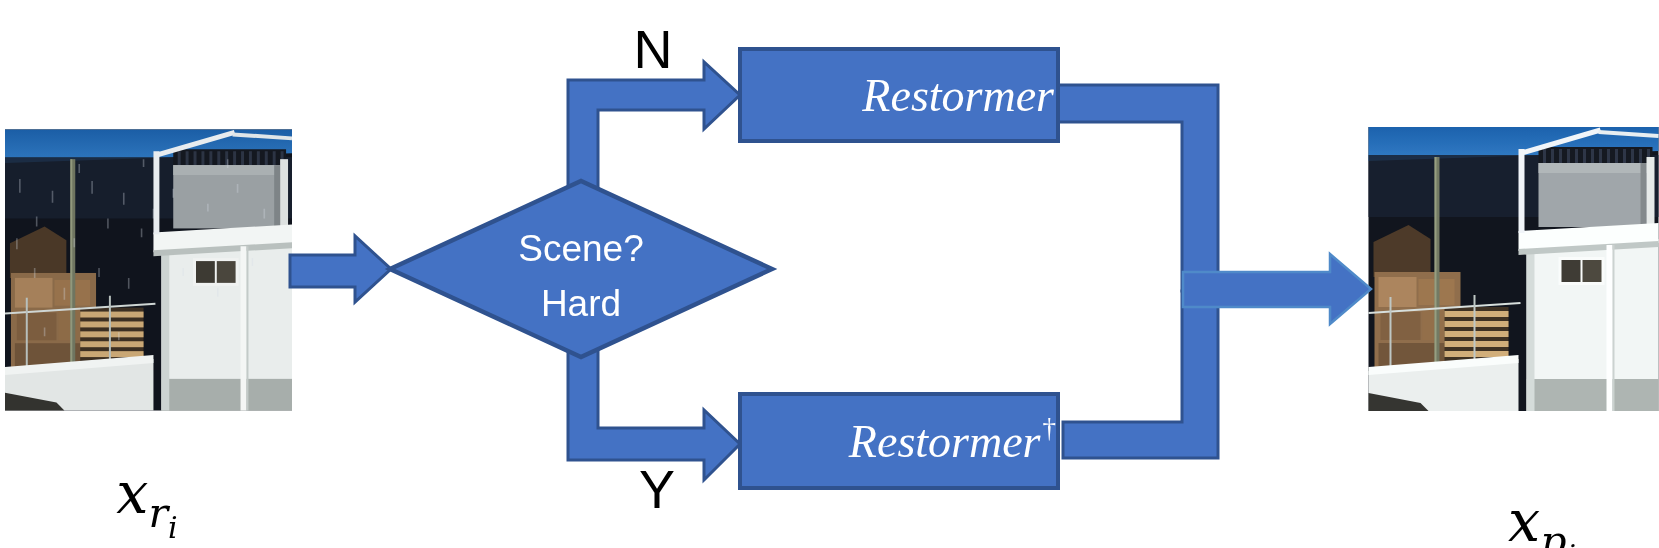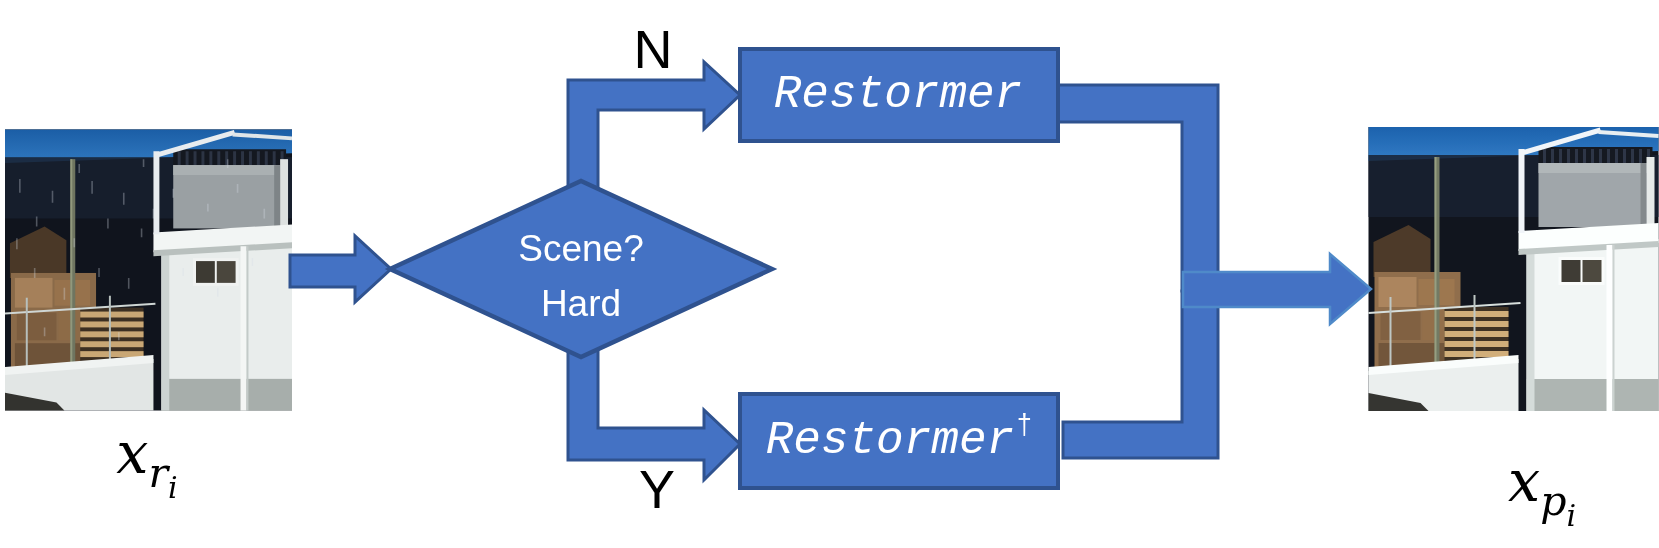--- a/index.html
+++ b/index.html
@@ -11,42 +11,42 @@
   .photo svg{display:block;width:100%;height:100%;}
   .photo.left{left:5px;top:128px;width:287px;height:284px;}
   .photo.right{left:1368px;top:127px;width:291px;height:284px;}
   .shapes{position:absolute;left:0;top:0;width:1659px;height:548px;z-index:1;}
   .shape{fill:var(--shape-fill,#4472C4);stroke:var(--shape-border,#2F528F);stroke-width:3;}
   .shape.diamond{stroke-width:4.5;}
   .shape.outarrow{stroke:var(--output-arrow-border,#4F8AC9);stroke-width:2.5;}
   .box{
     position:absolute;z-index:2;box-sizing:border-box;
     background:var(--shape-fill,#4472C4);border:4px solid var(--shape-border,#2F528F);
-    display:flex;align-items:center;justify-content:center;
+    display:flex;align-items:center;justify-content:flex-end;
     color:var(--shape-text,#FFFFFF);
-    font-family:Liberation Mono, monospace;font-style:italic;font-size:46px;
+    font-family:Liberation Serif, serif;font-style:italic;font-size:46px;
   }
   .box.top-box{left:738px;top:47px;width:322px;height:96px;}
   .box.bottom-box{left:738px;top:392px;width:322px;height:98px;}
   .box sup{font-size:27px;line-height:0;vertical-align:20px;font-style:normal;margin-left:2px;}
   .decision-text{
     position:absolute;left:456px;top:221px;width:250px;z-index:2;
     text-align:center;color:var(--shape-text,#FFFFFF);
     font-size:37px;line-height:55px;font-family:"Liberation Sans",sans-serif;
   }
   .branch-label{
     position:absolute;z-index:2;width:80px;text-align:center;
     color:var(--label-text,#000000);font-size:54px;line-height:1;font-weight:500;
   }
   .branch-label.n{left:613px;top:22px;}
   .branch-label.y{left:617px;top:462px;}
   .mathlabel{
     position:absolute;z-index:3;width:190px;text-align:center;
     color:var(--label-text,#000000);
-    font-family:"DejaVu Serif","Liberation Serif",serif;font-style:italic;
+    font-family:"DejaVu Serif","Liberation Serif",serif;font-style:italic;margin-top:40px;
   }
   .mathlabel.in{left:52px;top:420px;}
   .mathlabel.out{left:1447px;top:448px;}
   .mb{font-size:57px;}
   .ms{font-size:41px;vertical-align:-14px;}
   .mss{font-size:30px;vertical-align:-25px;}
 </style>
 </head>
 <body>
 

